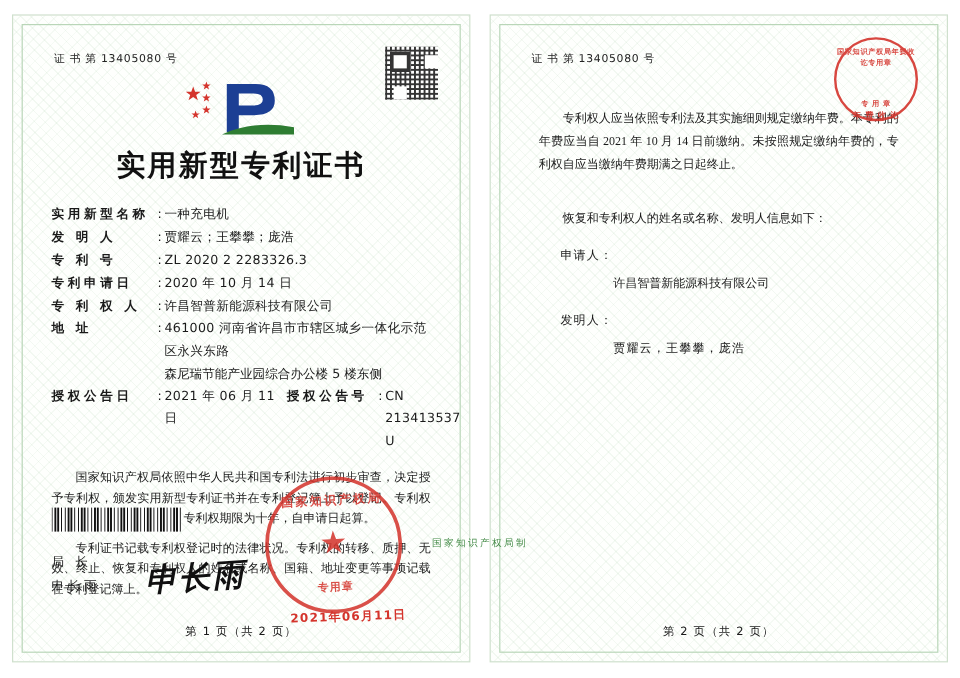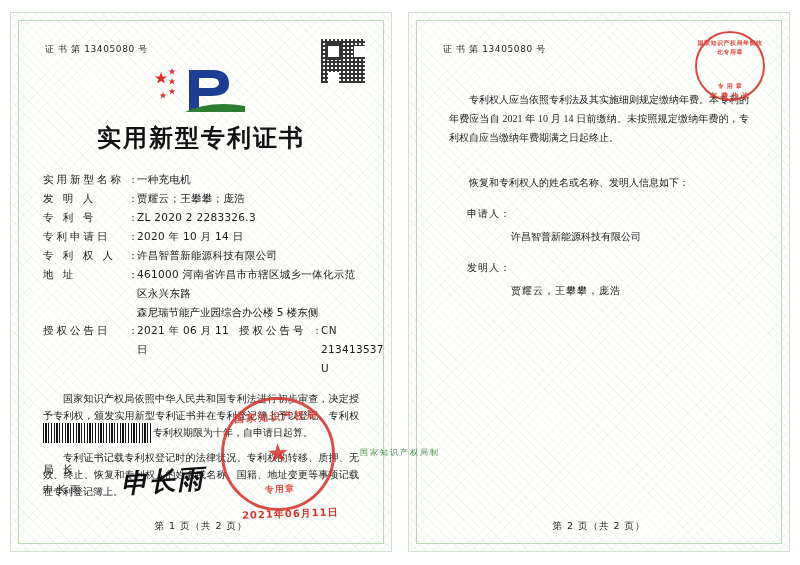--- a/index.html
+++ b/index.html
@@ -113,20 +113,21 @@
     align-items: baseline;
     font-size: 10.5px;
     line-height: 19px;
     color: #1a1a1a;
   }
   .flabel {
     width: 86px;
     flex: 0 0 86px;
     letter-spacing: 3px;
     white-space: nowrap;
+    font-weight: bold;
   }
   .fsep { width: 8px; flex: 0 0 8px; text-align: center; }
   .fval { flex: 1 1 auto; letter-spacing: 0.3px; }
   .faddr2 {
     margin-left: 94px;
     font-size: 10.5px;
     line-height: 18px;
   }
   .frow-split { display: flex; align-items: baseline; font-size: 10.5px; line-height: 19px; }
   .half-left { display: flex; align-items: baseline; flex: 0 0 196px; }

